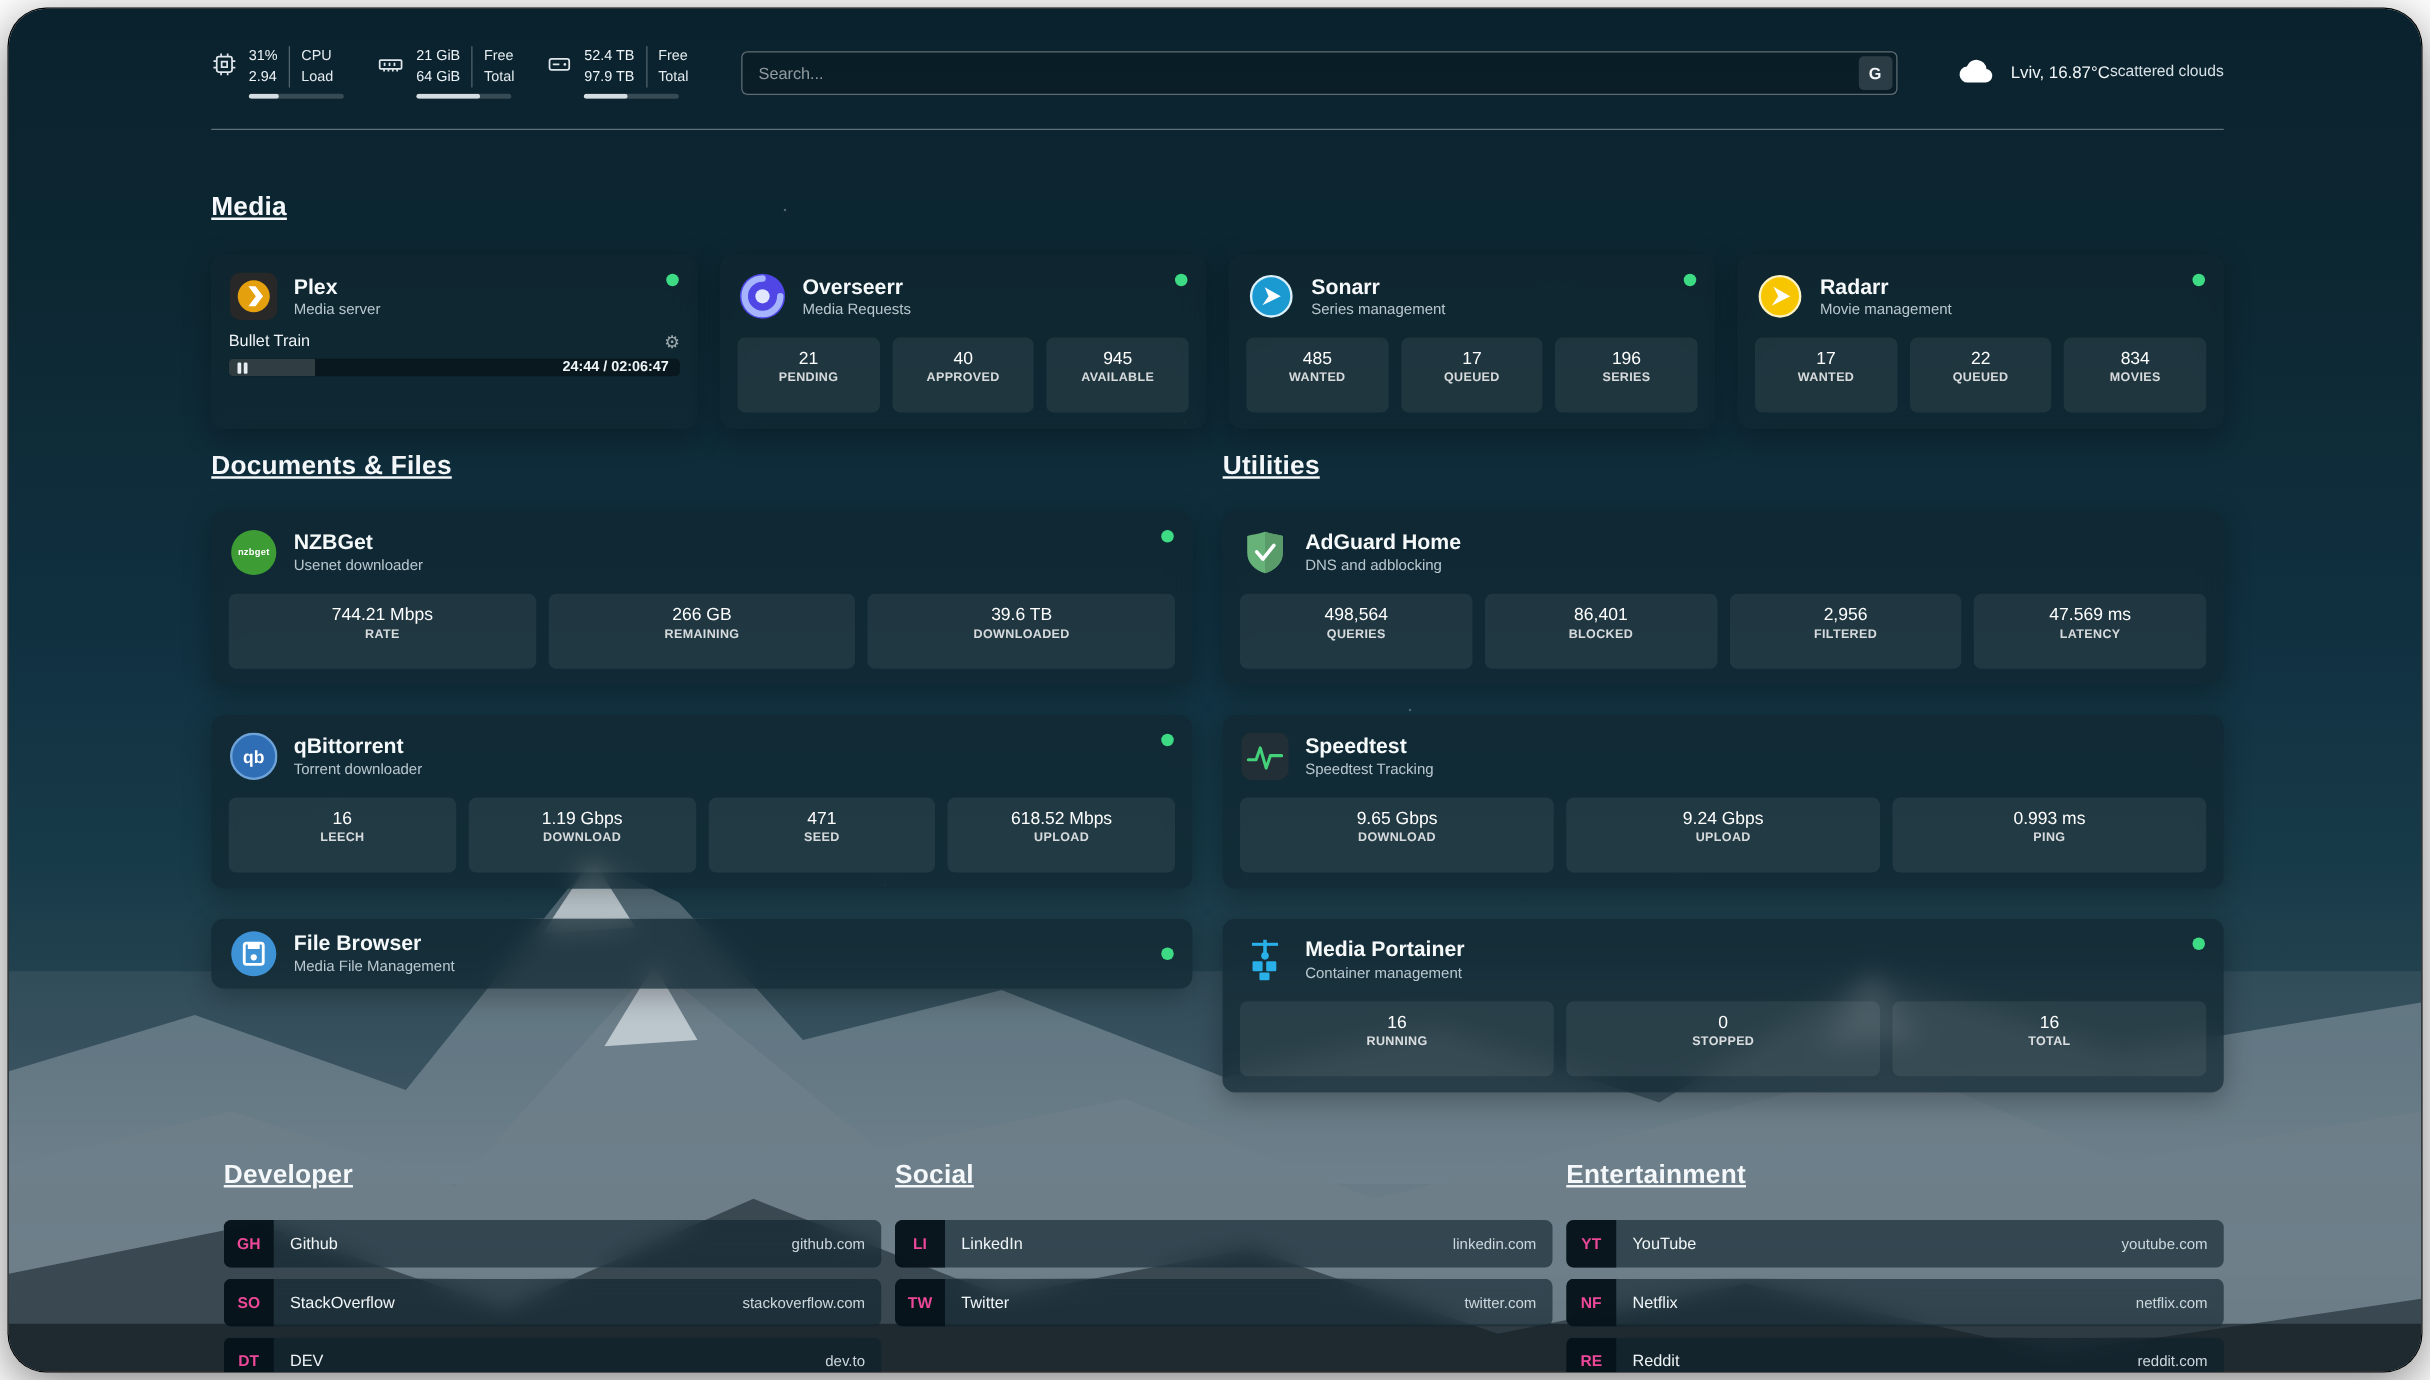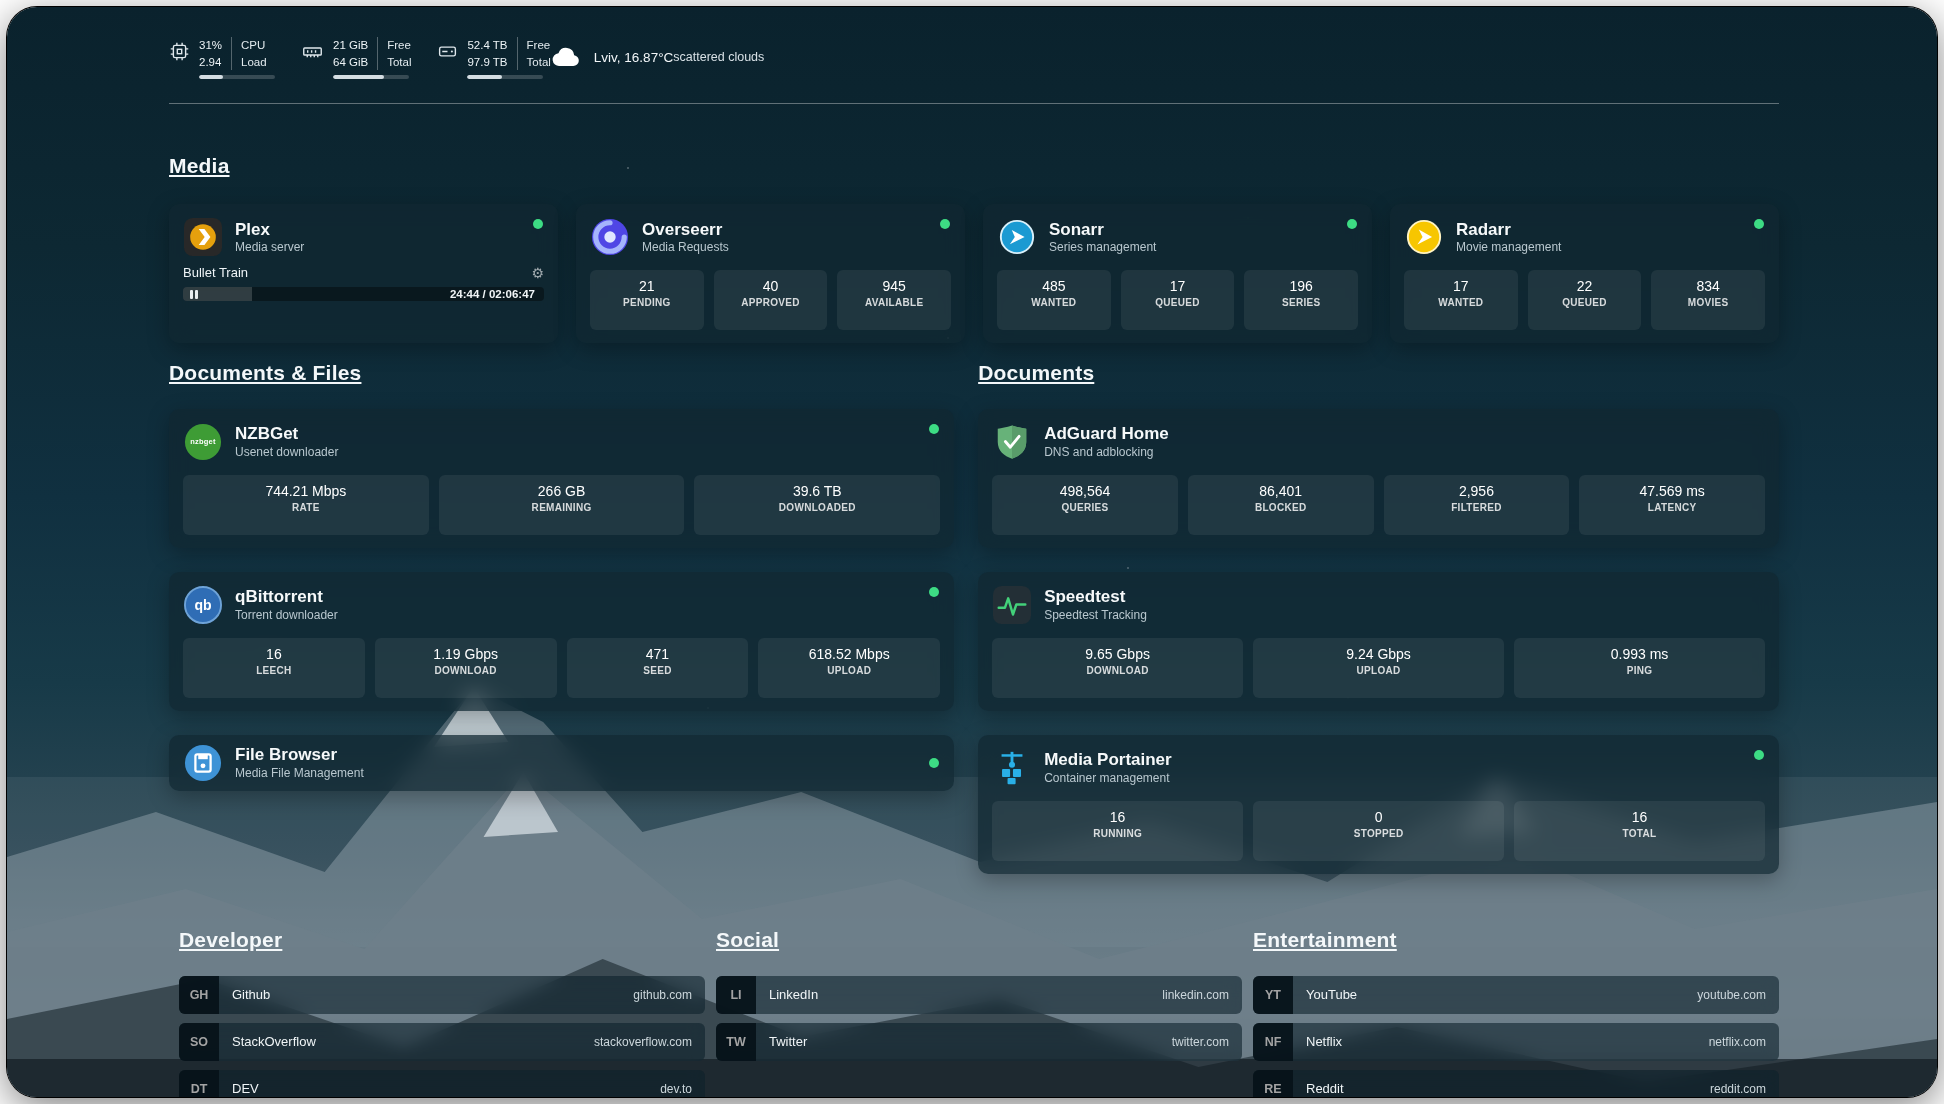--- a/index.html
+++ b/index.html
@@ -95,21 +95,21 @@
 
   
   .bookmarks { margin-top:54px; display:grid; grid-template-columns:repeat(3,1fr); gap:11px;margin-left:10px; }
   .bm-rows { margin-top:24px; display:flex; flex-direction:column; gap:9px; }
   .bm-row {
     display:flex; align-items:center; height:38px; border-radius:6px;
     background:rgba(14,34,43,.6); overflow:hidden; cursor:pointer; backdrop-filter: blur(8px);
   }
   .bm-abbr {
     width:40px; height:48px; flex:0 0 40px; background:rgba(6,18,25,.92);
-    display:flex; align-items:center; justify-content:center; font-size:12.5px; font-weight:700; color:#a3a3a3;
+    display:flex; align-items:center; justify-content:center; font-size:12.5px; font-weight:700; color:#ec4899;
     border-radius:6px 0 0 6px;
   }
   .bm-name { margin-left:13px; font-size:13px; color:#f0f5f7; }
   .bm-url { margin-left:auto; margin-right:13px; font-size:12px; color:#ccd7dc; }
 </style>
 </head>
 <body>
 
 <div class="frame">
   <div class="panel">
@@ -200,20 +200,24 @@
                   <span>Total</span>
                 </div>
               </div>
               <div class="sys-bar">
                 <div class="sys-bar-fill" style="width: 46%;"></div>
               </div>
             </div>
           </div>
         </div>
 
+        <div class="searchwrap">
+          <input class="search-input" type="text" placeholder="Search..." style="">
+          <div class="search-engine">G</div>
+        </div>
 
         <div class="weather">
           <span>
             <svg width="32" height="26" viewBox="0 0 24 18">
               <path d="M6.5 16.5h10.2a4.1 4.1 0 0 0 .7-8.15A6.1 6.1 0 0 0 5.6 6.9a4.6 4.6 0 0 0 .9 9.6z" fill="#ffffff"></path>
             </svg>
           </span>
           <div class="weather-text">
             <span class="weather-loc">Lviv, 16.87°C</span>
             <span class="weather-cond">scattered clouds</span>
@@ -435,21 +439,21 @@
                   <div class="card-name">File Browser</div>
                   <div class="card-sub">Media File Management</div>
                 </div>
               </div>
             </div>
 
           </div>
         </div>
 
         <div>
-          <h2 class="section-title">Documents</h2>
+          <h2 class="section-title">Utilities</h2>
           <div class="col-cards">
 
             <div class="card">
               <div class="card-head">
                 <span class="app-icon">
                   <svg width="38" height="38" viewBox="0 0 40 40">
                     <path d="M20 2.5 C26 4.5 31 5 35 6 V20 c0 9.2-6.6 14.8-15 17.5 C11.6 34.8 5 29.2 5 20 V6 C9 5 14 4.5 20 2.5z" fill="#67b279"></path>
                     <path d="M20 2.5 C26 4.5 31 5 35 6 V20 c0 9.2-6.6 14.8-15 17.5z" fill="#599c6a"></path>
                     <path d="M13 19.5 l5.2 6 9.3-11.5" stroke="#ffffff" stroke-width="3" fill="none" stroke-linecap="round" stroke-linejoin="round"></path>
                   </svg>

